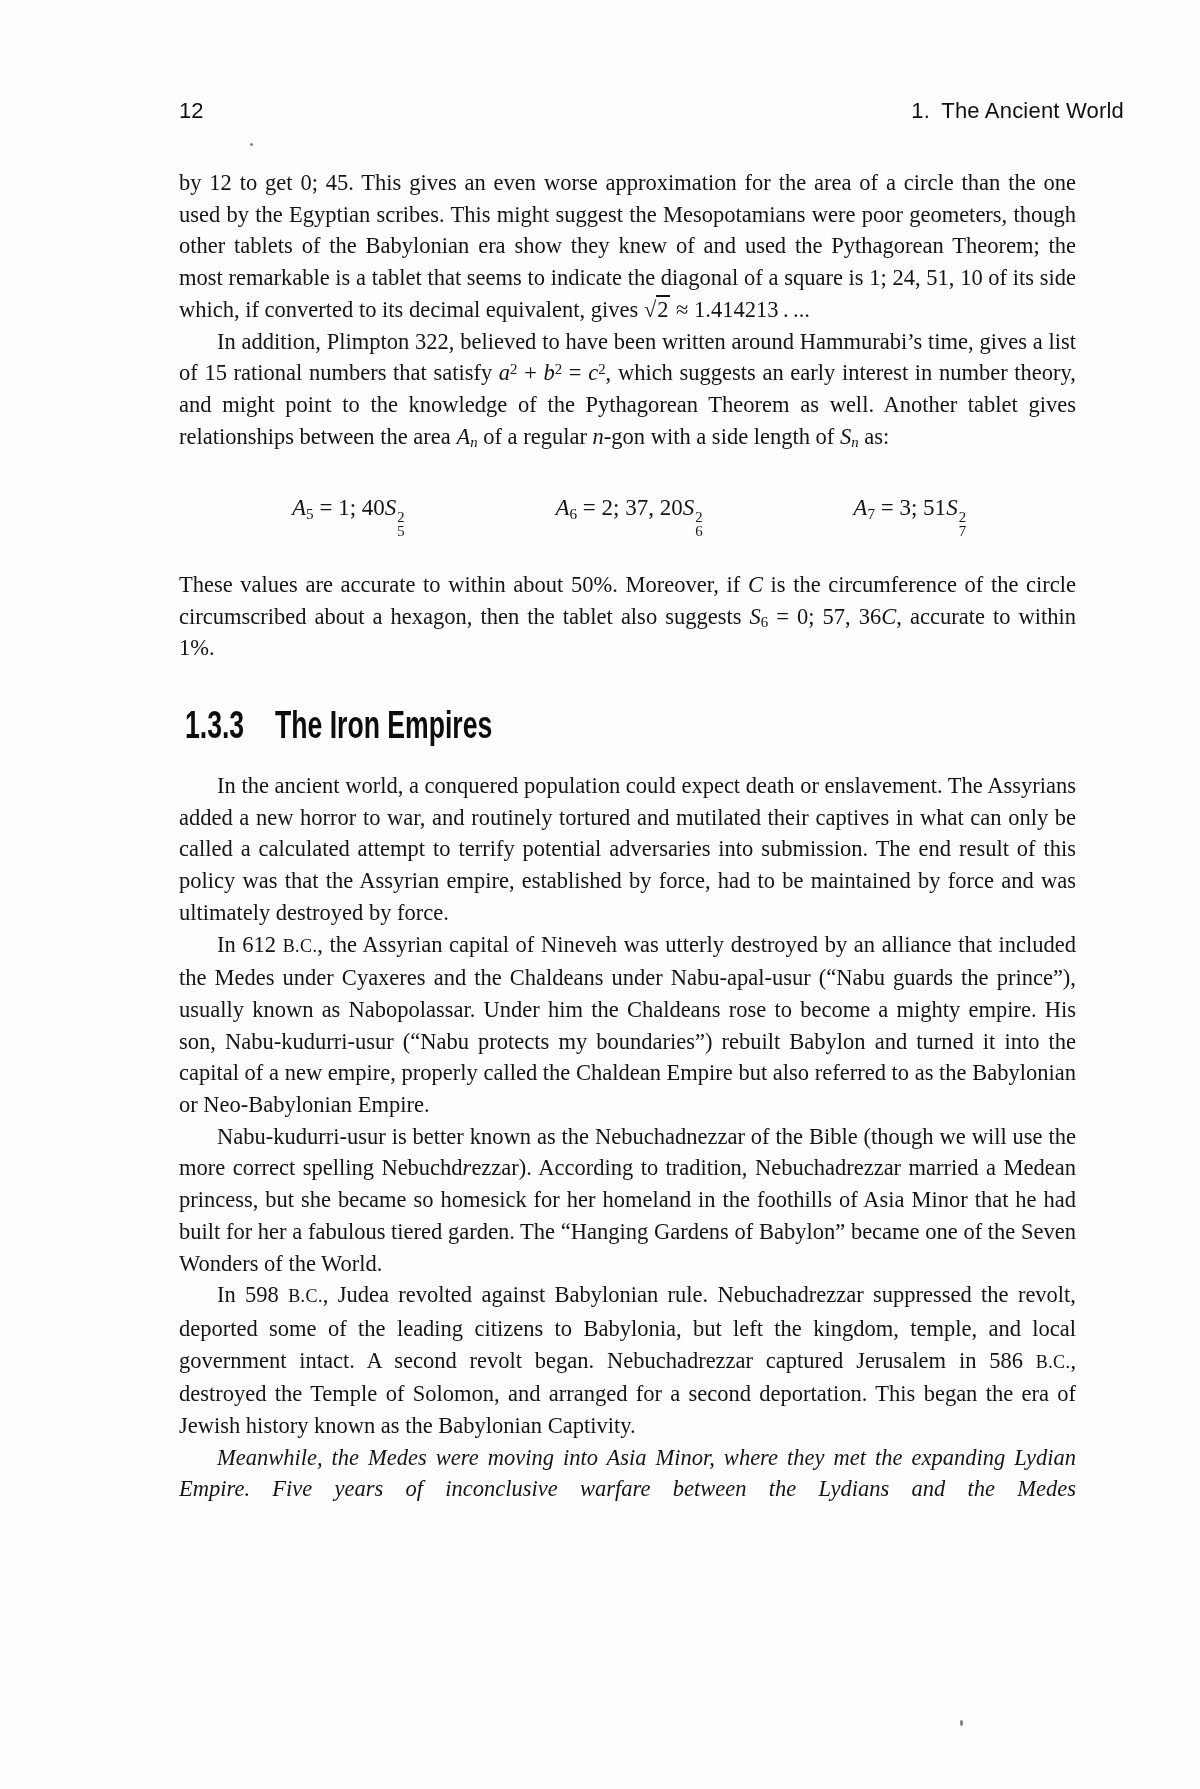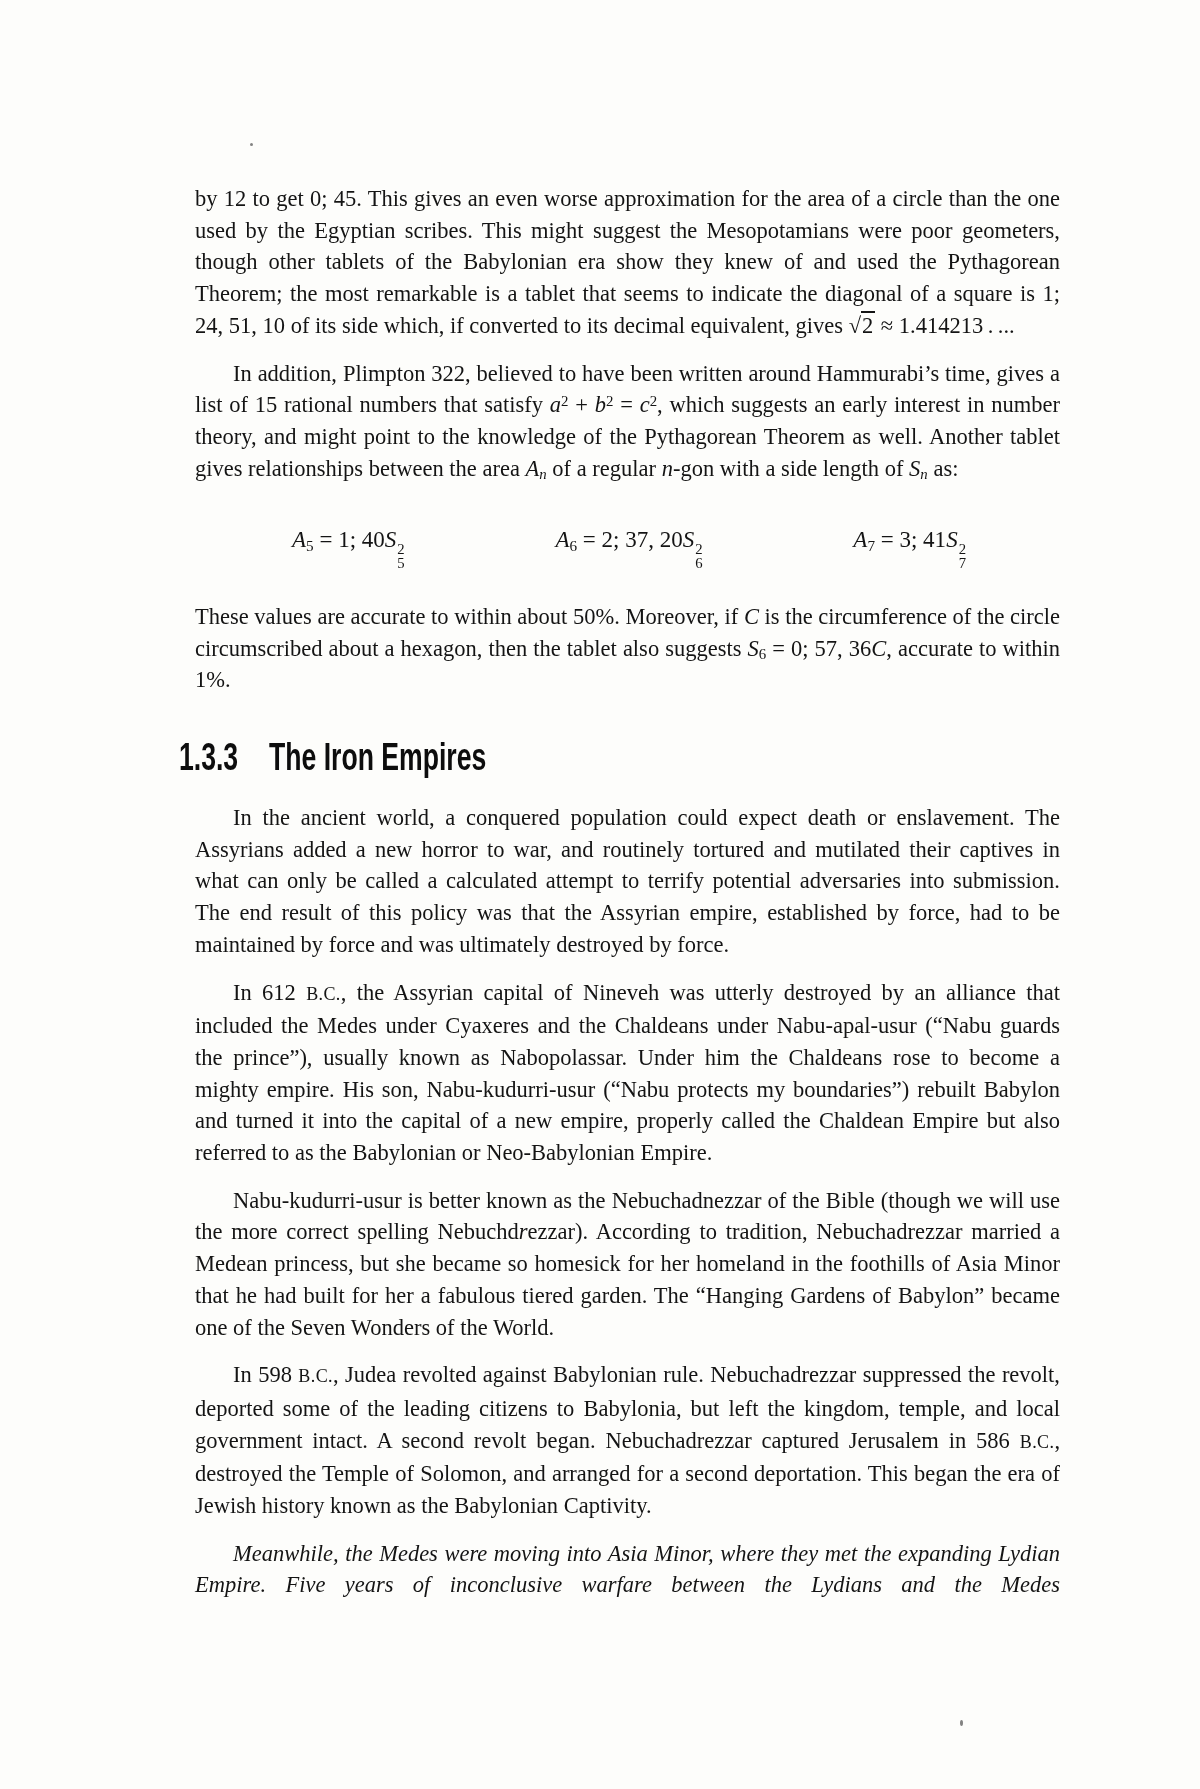--- a/index.html
+++ b/index.html
@@ -19,21 +19,21 @@
     font-size:22px;line-height:24px;color:#101010;
   }
   .running-head{letter-spacing:.2px;}
   
   .body-col{
     position:absolute;left:179px;top:167px;width:897px;
     font-size:22.5px;line-height:31.7px;
     text-align:justify;
     hyphens:none;
   }
-  p.para{margin:16px;}
+  p.para{margin:0;}
   p.para.ind{text-indent:38px;}
   p.para.cont{text-align-last:justify;font-style:italic;}
   .it{font-style:italic;}
   .sc{font-size:.8em;letter-spacing:.4px;}
   .sup{font-size:.66em;position:relative;top:-.45em;line-height:0;}
   .sub{font-size:.66em;position:relative;top:.24em;line-height:0;}
   
   .ss-col{
     display:inline-flex;flex-direction:column;align-items:flex-start;
     font-size:.64em;line-height:.95;vertical-align:-.45em;margin-left:1px;
@@ -45,52 +45,56 @@
   
   .eq-row{
     display:flex;justify-content:space-between;
     margin:36px 110px 30px 113px;
     font-size:23px;line-height:40px;
     text-align:left;
   }
   .eq{white-space:nowrap;}
   
   h2.sec-head{
-    margin:42px 0 26px 0;padding:0;
+    margin:42px 0 26px 6px;padding:0;
     font-family:"Liberation Sans", sans-serif;
     font-weight:700;font-size:38px;line-height:38px;
     text-align:left;color:#0d0d0d;
   }
   .sec-head-inner{
     display:inline-flex;gap:44px;
     transform:scaleX(.70);transform-origin:left center;
     white-space:nowrap;
   }
   
   .speck{position:absolute;background:#5a5a5a;border-radius:50%;opacity:.75;}
 </style>
 </head>
 <body>
 
 <div class="page">
 
+  <div class="header-row">
+    <span class="page-num">12</span>
+    <span class="running-head">1. The Ancient World</span>
+  </div>
 
   <div class="body-col">
       <p class="para"><span>by 12 to get 0; 45. This gives an even worse approximation for the area of a circle than the one used by the Egyptian scribes. This might suggest the Mesopotamians were poor geometers, though other tablets of the Babylonian era show they knew of and used the Pythagorean Theorem; the most remarkable is a tablet that seems to indicate the diagonal of a square is 1; 24, 51, 10 of its side which, if converted to its decimal equivalent, gives </span><span class="sqrt">√<span class="rad">2</span></span><span> ≈ 1.414213 . ...</span></p>
       <p class="para ind"><span>In addition, Plimpton 322, believed to have been written around Hammurabi’s time, gives a list of 15 rational numbers that satisfy </span><span class="it">a</span><span class="sup">2</span><span> + </span><span class="it">b</span><span class="sup">2</span><span> = </span><span class="it">c</span><span class="sup">2</span><span>, which suggests an early interest in number theory, and might point to the knowledge of the Pythagorean Theorem as well. Another tablet gives relationships between the area </span><span class="it">A</span><span class="it sub">n</span><span> of a regular </span><span class="it">n</span><span>-gon with a side length of </span><span class="it">S</span><span class="it sub">n</span><span> as:</span></p>
       <div class="eq-row">
         <span class="eq"><span class="it">A</span><span class="sub">5</span><span> = 1; 40</span><span><span class="it">S</span><span class="ss-col">
               <span>2</span>
               <span>5</span>
             </span></span></span>
         <span class="eq"><span class="it">A</span><span class="sub">6</span><span> = 2; 37, 20</span><span><span class="it">S</span><span class="ss-col">
               <span>2</span>
               <span>6</span>
             </span></span></span>
-        <span class="eq"><span class="it">A</span><span class="sub">7</span><span> = 3; 41</span><span><span class="it">S</span><span class="ss-col">
+        <span class="eq"><span class="it">A</span><span class="sub">7</span><span> = 3; 51</span><span><span class="it">S</span><span class="ss-col">
               <span>2</span>
               <span>7</span>
             </span></span></span>
       </div>
       <p class="para"><span>These values are accurate to within about 50%. Moreover, if </span><span class="it">C</span><span> is the circumference of the circle circumscribed about a hexagon, then the tablet also suggests </span><span class="it">S</span><span class="sub">6</span><span> = 0; 57, 36</span><span class="it">C</span><span>, accurate to within 1%.</span></p>
       <h2 class="sec-head"><span class="sec-head-inner">
           <span>1.3.3</span>
           <span>The Iron Empires</span>
         </span></h2>
       <p class="para ind"><span>In the ancient world, a conquered population could expect death or enslavement. The Assyrians added a new horror to war, and routinely tortured and mutilated their captives in what can only be called a calculated attempt to terrify potential adversaries into submission. The end result of this policy was that the Assyrian empire, established by force, had to be maintained by force and was ultimately destroyed by force.</span></p>

